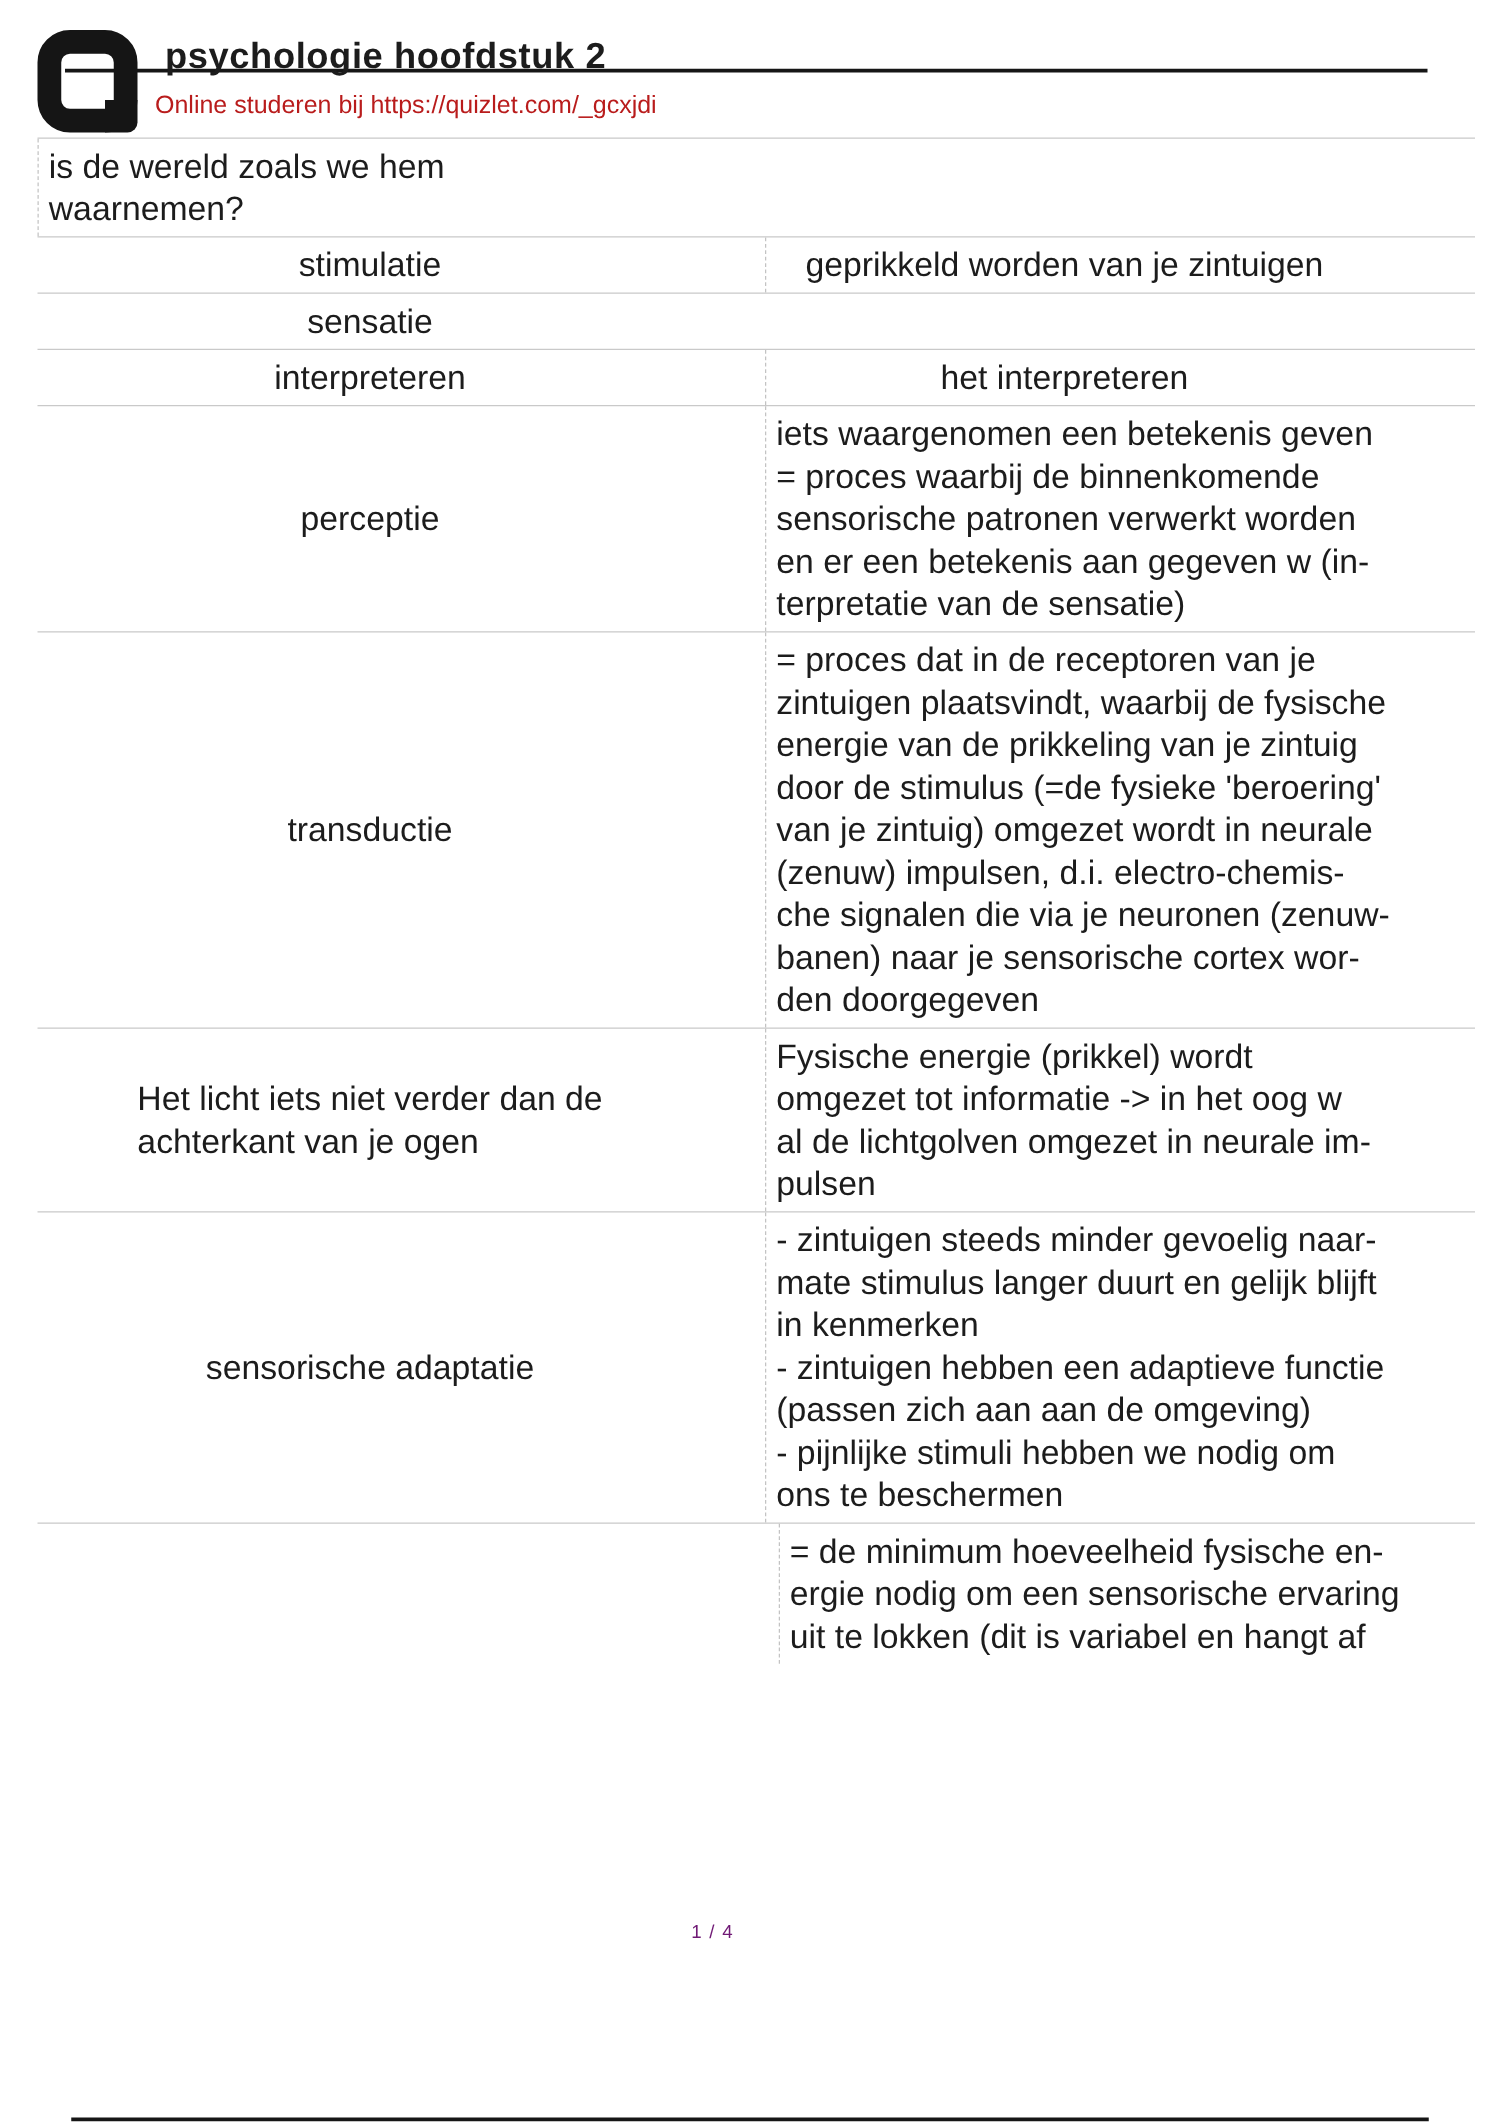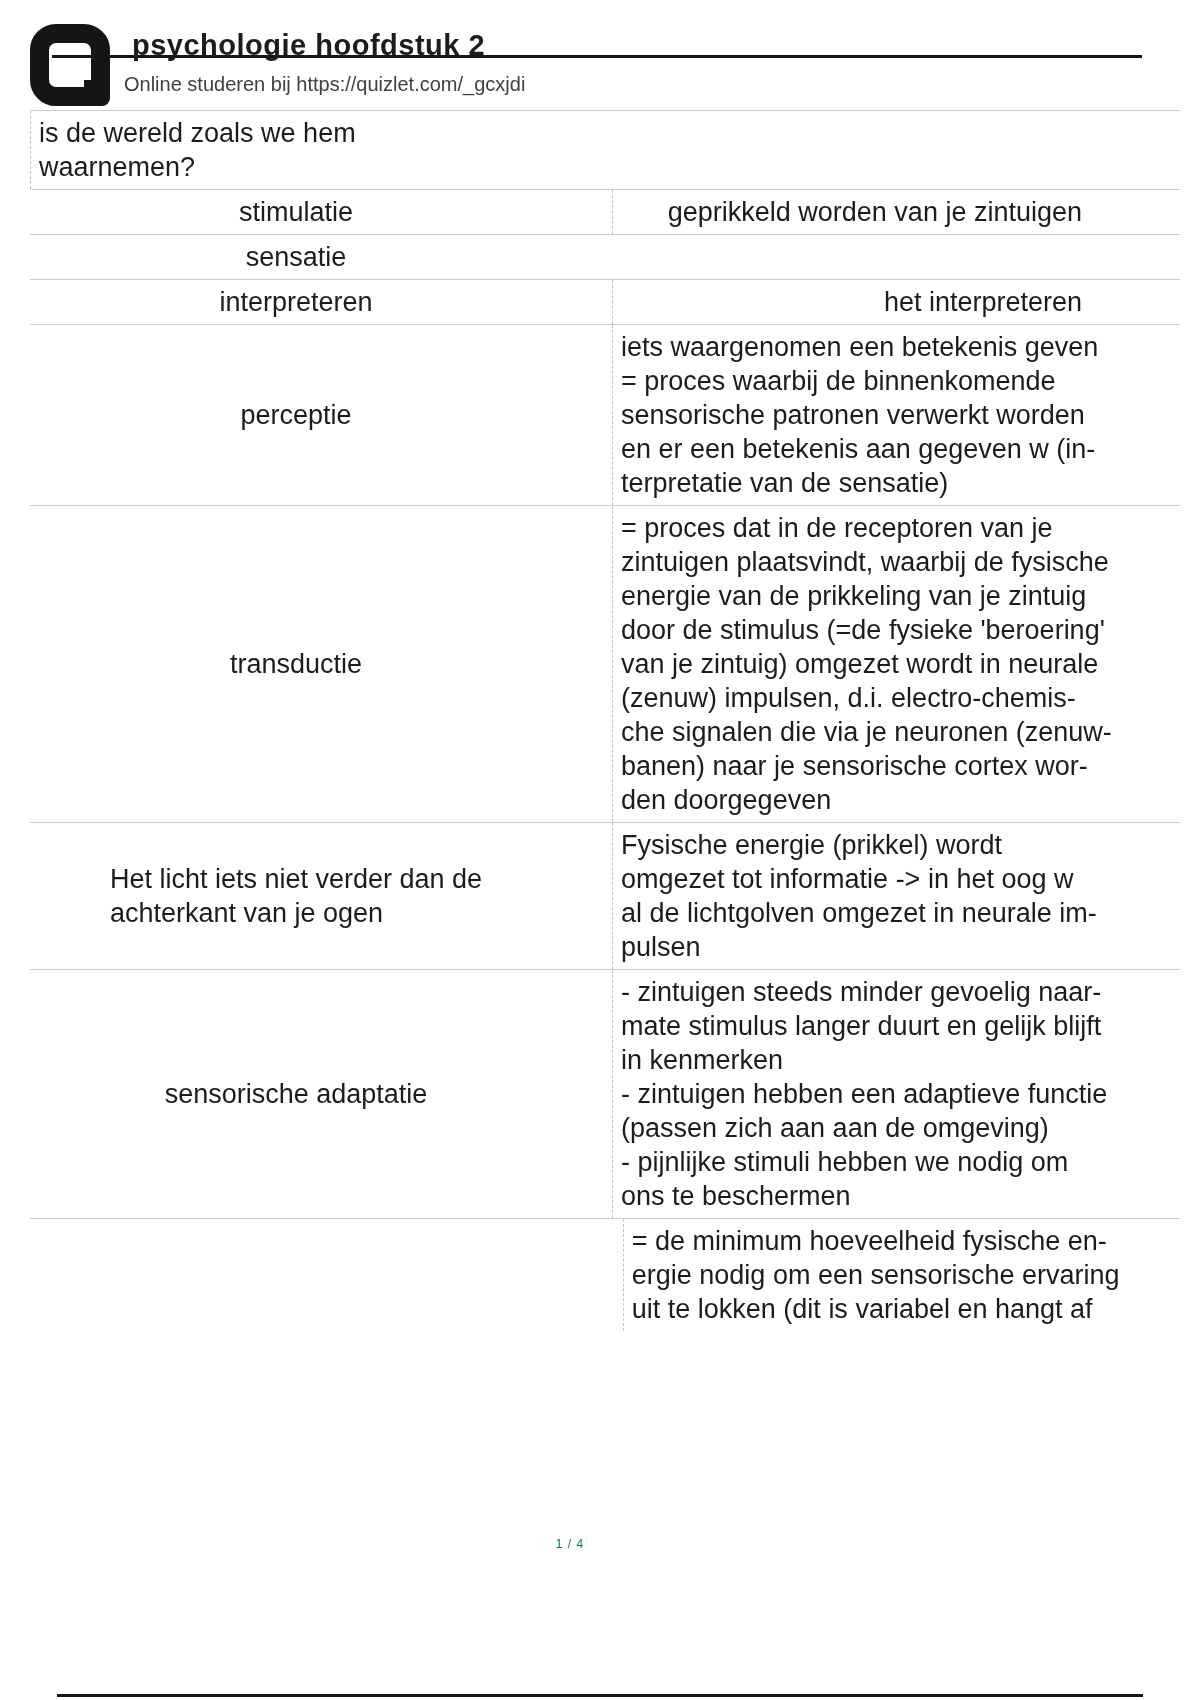--- a/index.html
+++ b/index.html
@@ -7,41 +7,41 @@
     position:relative; width:1200px; height:1700px; overflow:hidden;
     background:#ffffff; font-family:"Liberation Sans", sans-serif; color:#1c1c1c;
   }
 
   
   .header-line { position:absolute; left:52px; top:55px; width:1090px; height:3px; background:#161616; z-index:0; }
   .logo { position:absolute; left:30px; top:24px; width:80px; height:82px; z-index:1; }
   .logo-ring { position:absolute; left:0; top:0; right:0; bottom:0; border:19px solid #151515; border-radius:26px; }
   .logo-tail { position:absolute; right:0; bottom:0; width:26px; height:26px; background:#151515; border-bottom-right-radius:8px; }
   .title { position:absolute; left:132px; top:29px; font-size:29px; font-weight:bold; letter-spacing:0.5px; z-index:2; }
-  .subtitle { position:absolute; left:124px; top:73px; font-size:20px; color:#404040; z-index:2; }
+  .subtitle { position:absolute; left:124px; top:73px; font-size:20px; color:#b91c1c; z-index:2; }
 
   
   .flash-table { position:absolute; left:30px; top:110px; width:1150px; border-top:1px solid #c9c9c9; }
   .row { display:flex; border-bottom:1px solid #c9c9c9; }
   .row.last { border-bottom:none;gap:21px; }
   .cell { font-size:27px; line-height:34px; box-sizing:border-box; }
   .term {
     width:582px; display:flex; align-items:center; justify-content:center;
     padding:5px 55px 5px 5px; min-height:44px;
   }
   .def {
     width:568px; border-left:1px dashed #c3c3c3; display:flex; align-items:center;
     padding:5px 8px; min-height:44px;
   }
-  .def.center { justify-content:flex-end; padding-right:98px; }
+  .def.center { justify-content:center; padding-right:98px; }
   .block { display:inline-block; text-align:left; white-space:pre-line; }
 
   
   .page-num { position:absolute; top:1537px; left:570px; transform:translateX(-50%);
-    font-size:12px; color:#0f766e; letter-spacing:1px; }
+    font-size:15px; color:#701a75; letter-spacing:1px; }
   .bottom-line { position:absolute; top:1694px; left:57px; width:1086px; height:3px; background:#161616; }
 </style>
 </head>
 <body>
 
 <div class="page">
 
   <div class="header-line"></div>
 
   <div class="logo">

